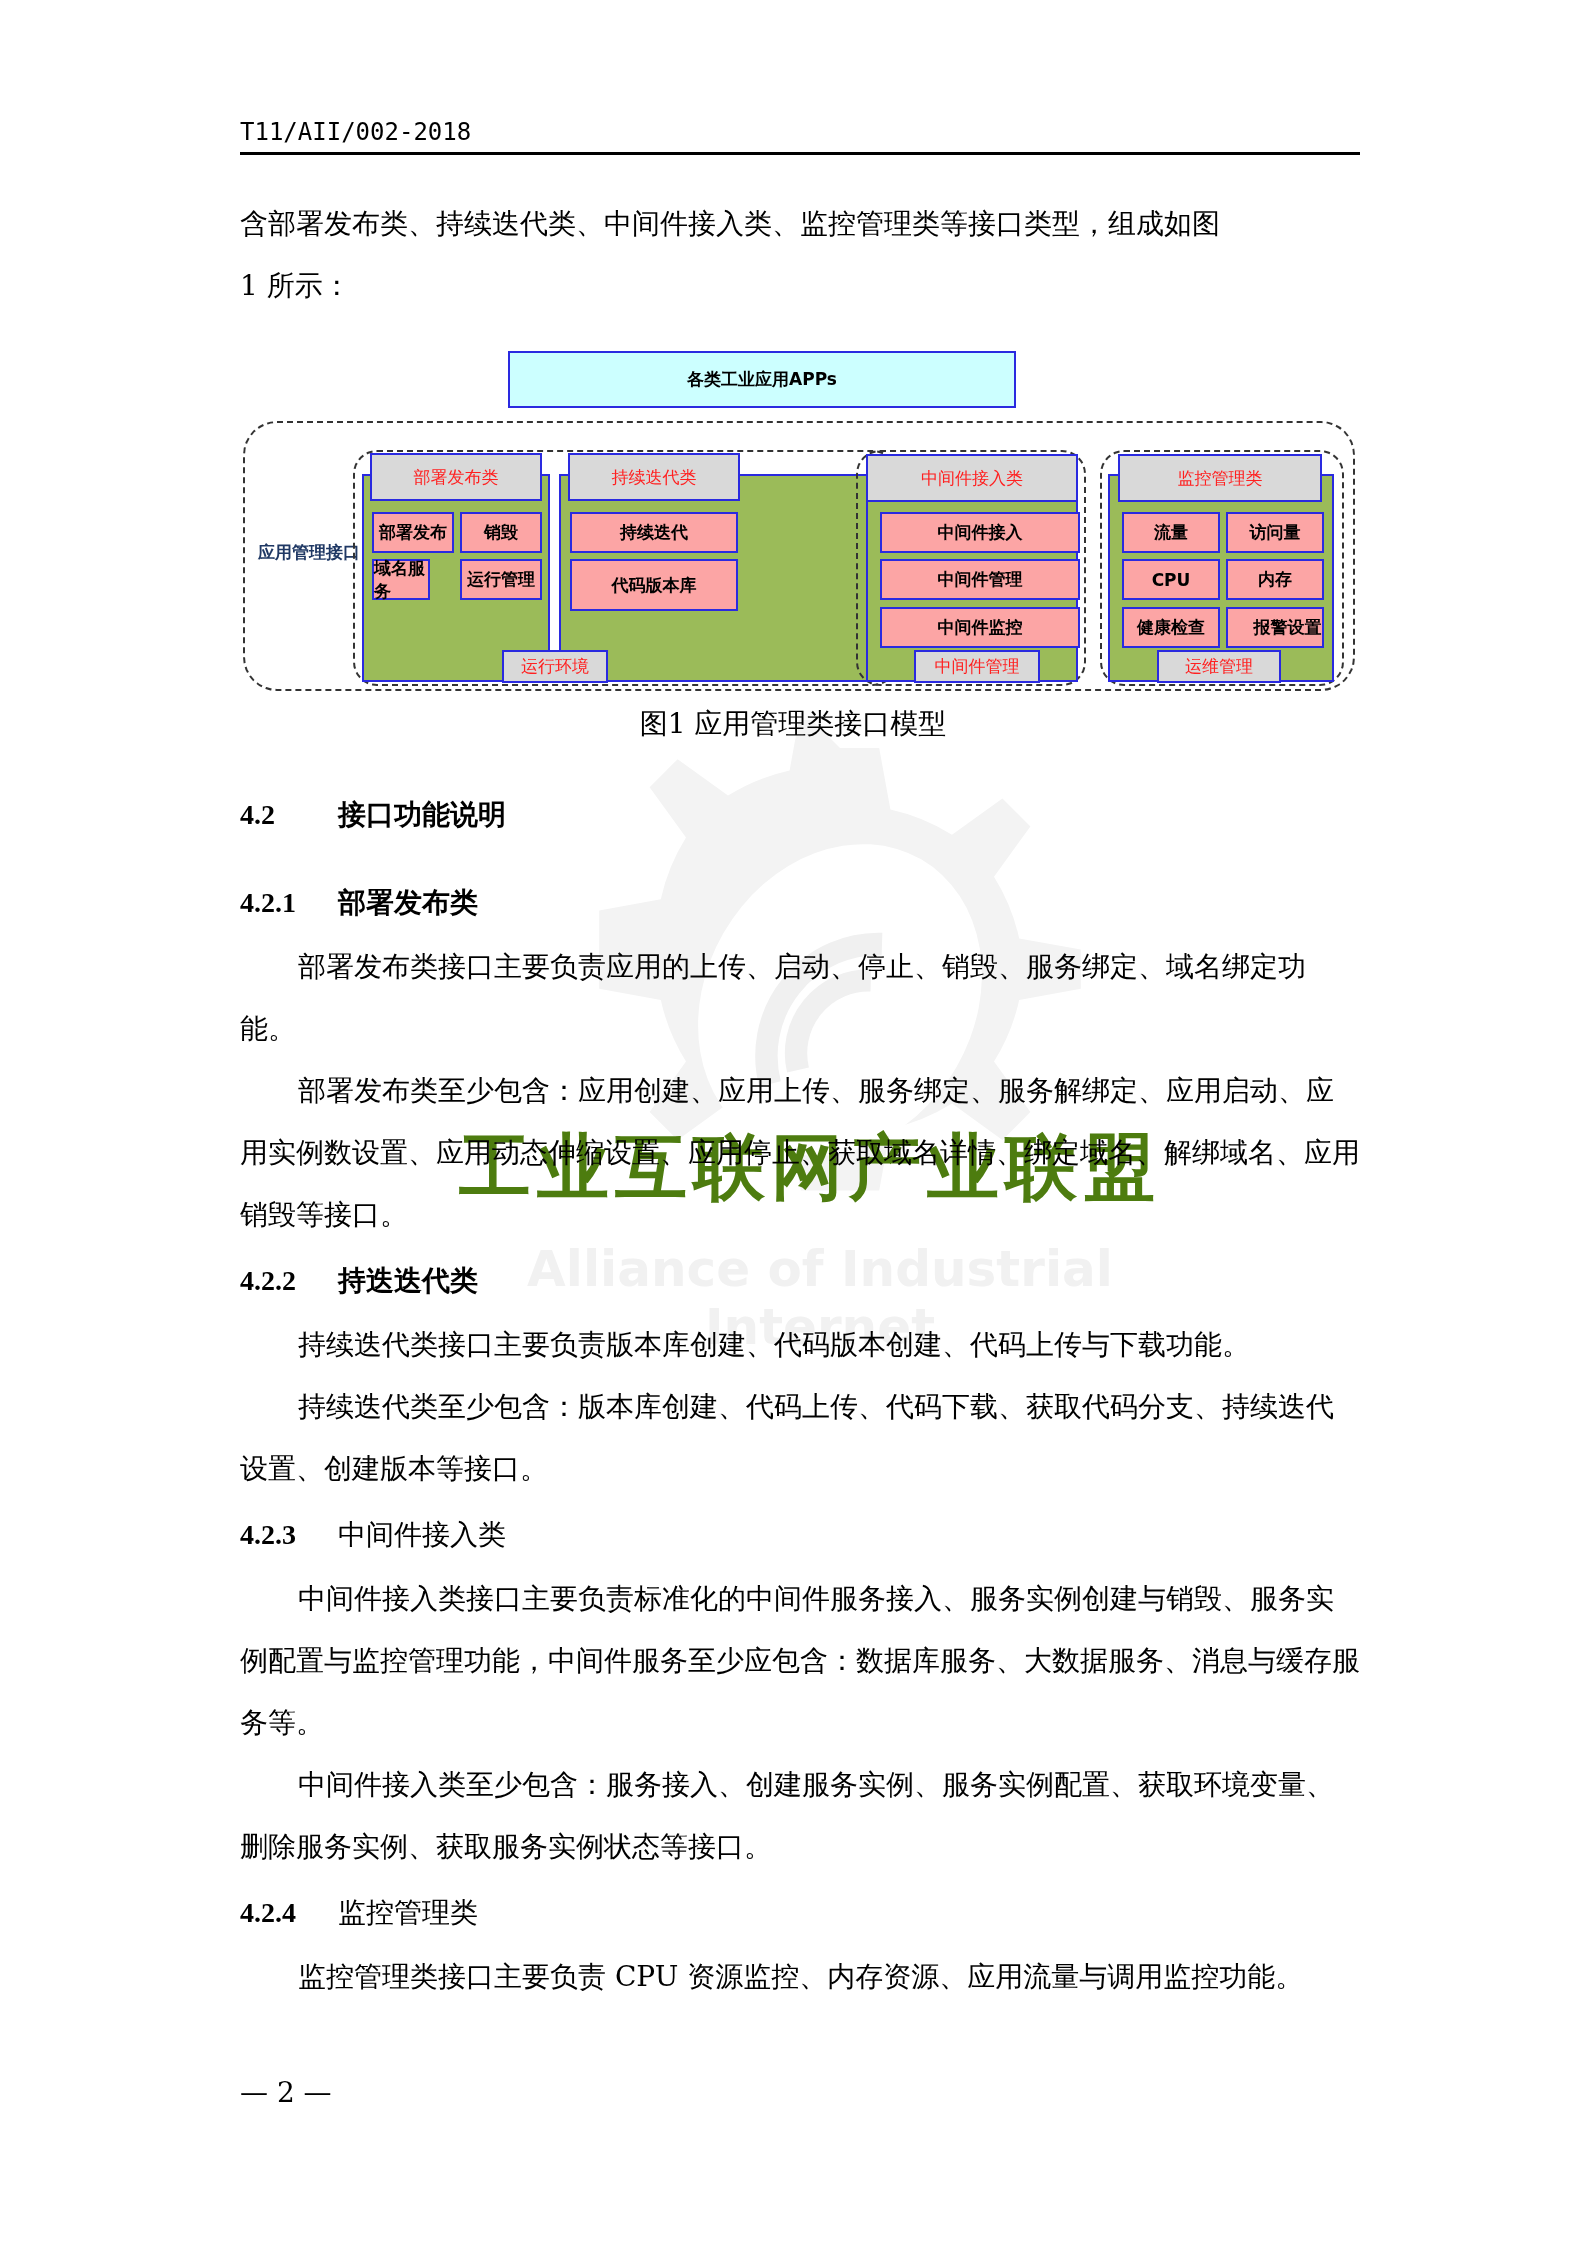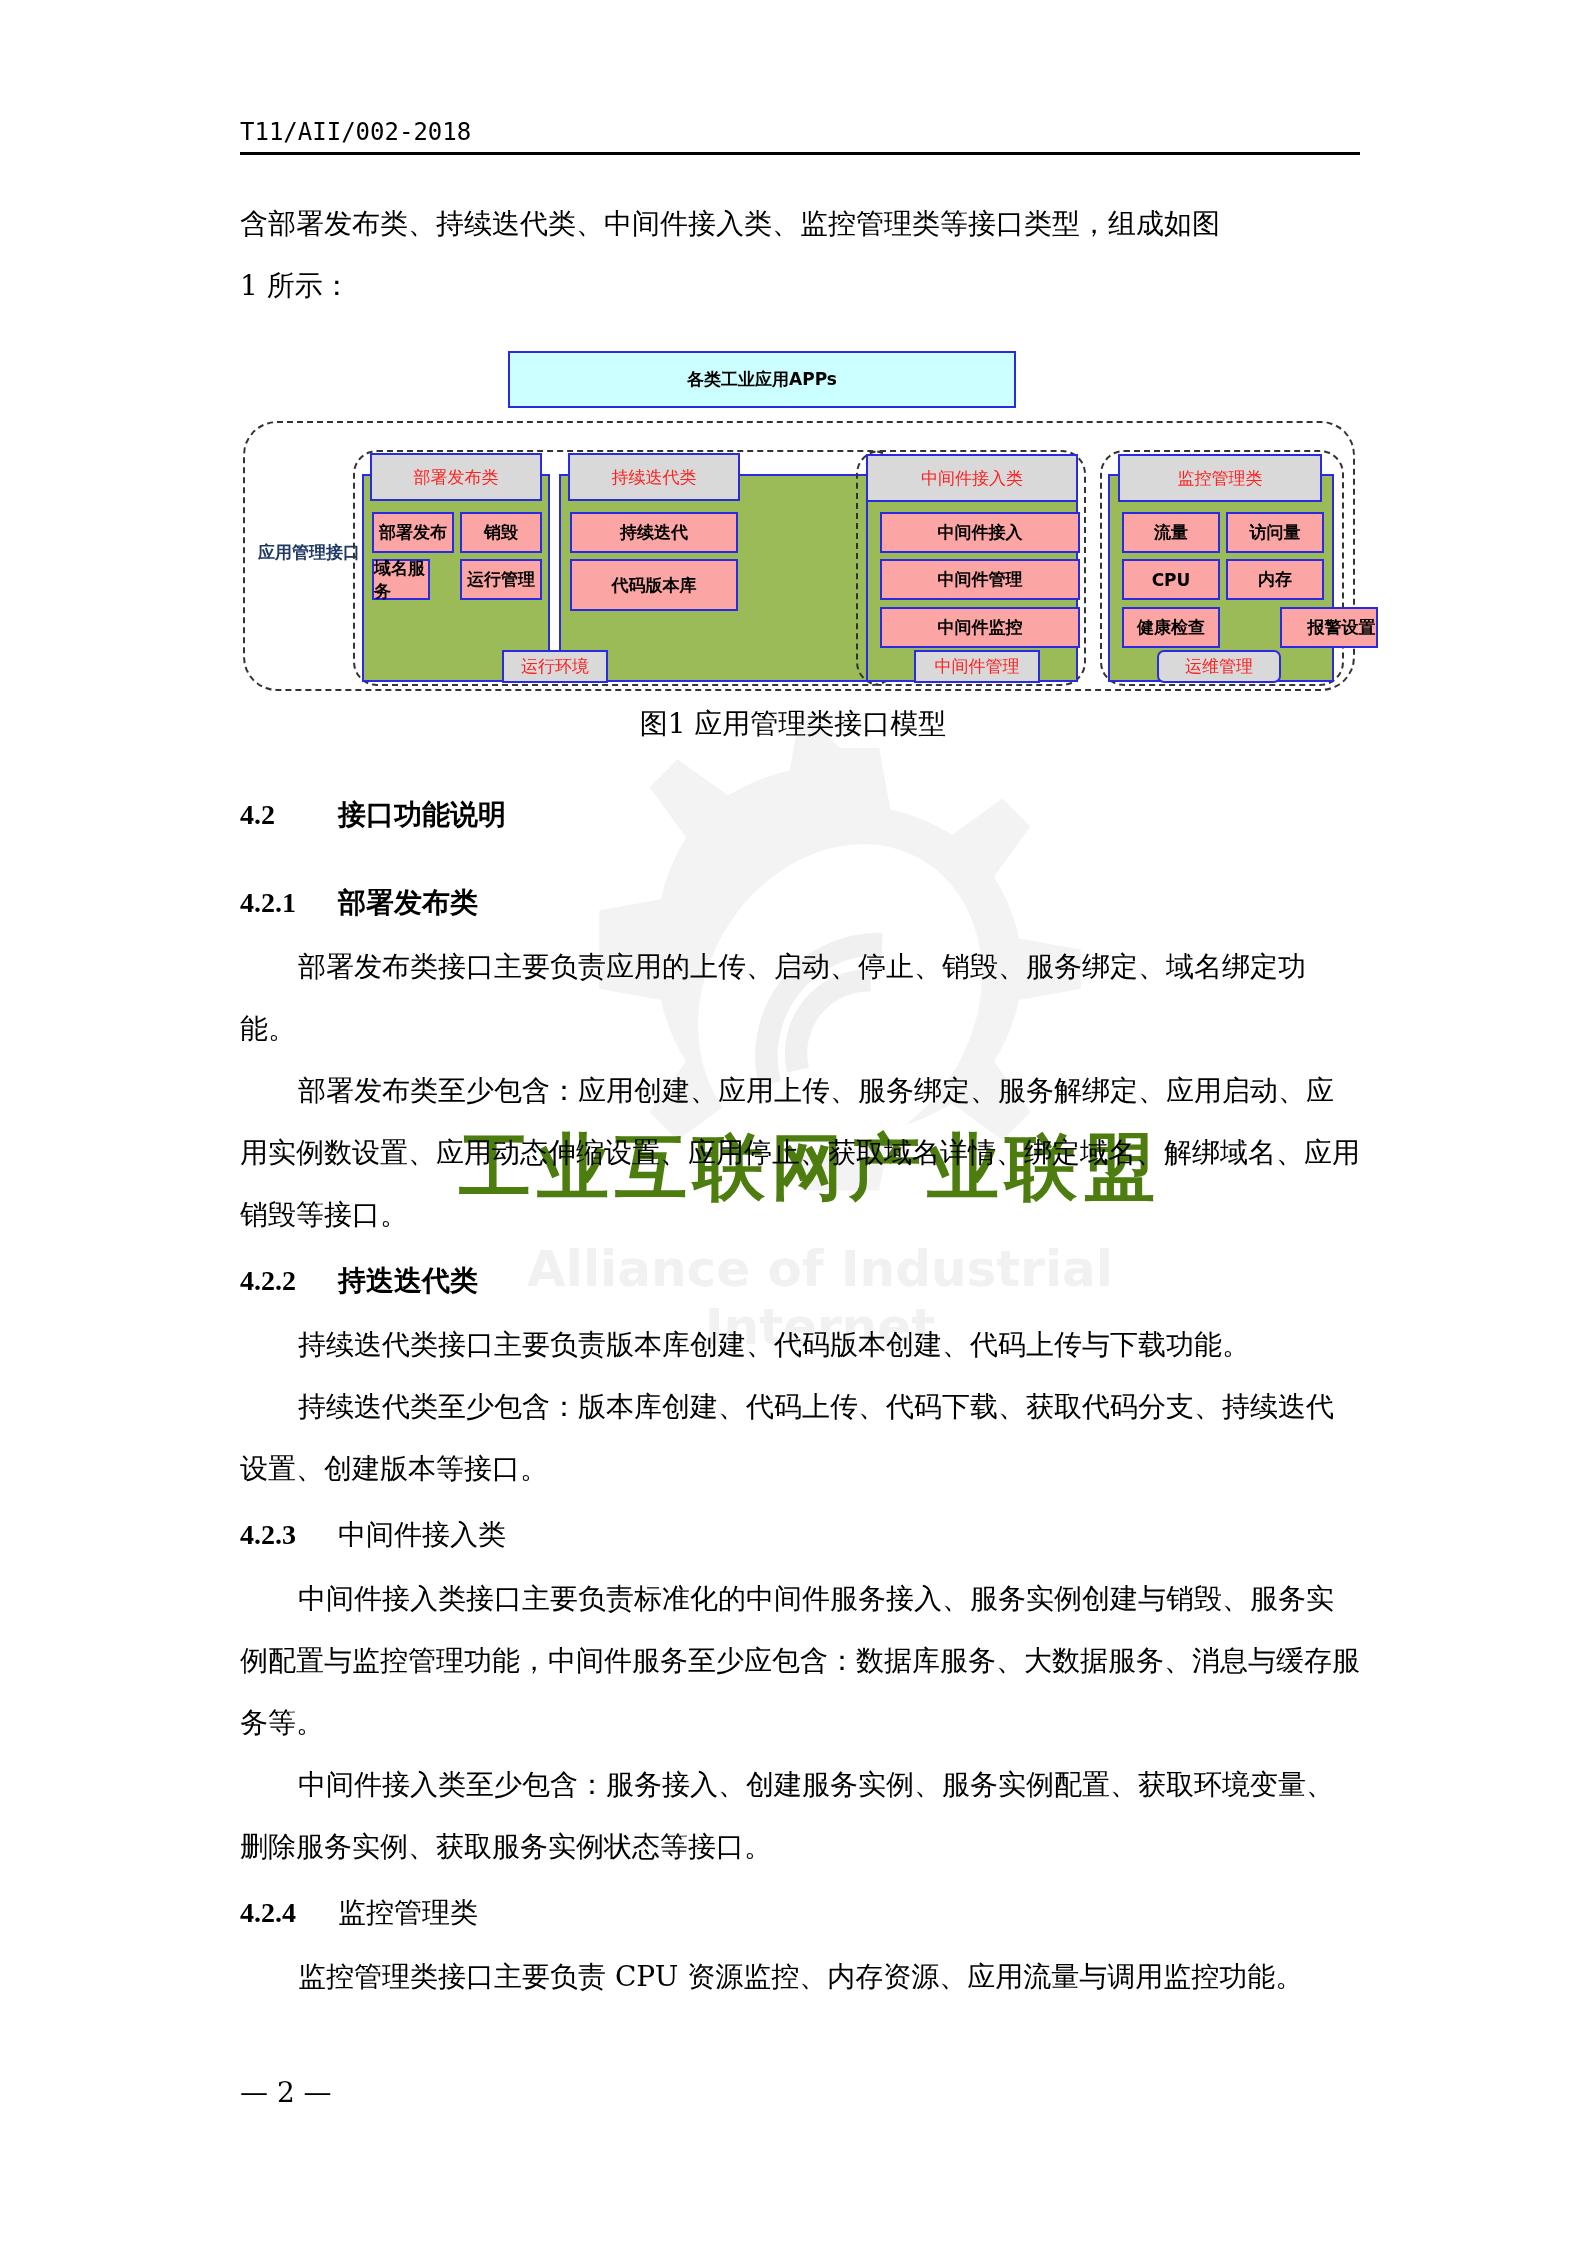--- a/index.html
+++ b/index.html
@@ -86,22 +86,22 @@
   <div class="abs cat" style="left:914px;top:650px;width:126px;height:33px;">中间件管理</div>
 
   <div class="abs group-dash" style="left:1100px;top:450px;width:244px;height:236px;"></div>
   <div class="abs green" style="left:1108px;top:474px;width:226px;height:208px;"></div>
   <div class="abs cat" style="left:1118px;top:454px;width:204px;height:48px;">监控管理类</div>
   <div class="abs item" style="left:1122px;top:512px;width:98px;height:41px;">流量</div>
   <div class="abs item" style="left:1226px;top:512px;width:98px;height:41px;">访问量</div>
   <div class="abs item" style="left:1122px;top:559px;width:98px;height:41px;">CPU</div>
   <div class="abs item" style="left:1226px;top:559px;width:98px;height:41px;">内存</div>
   <div class="abs item" style="left:1122px;top:607px;width:98px;height:41px;">健康检查</div>
-  <div class="abs item" style="left:1280px;top:607px;width:98px;height:41px;padding-left:25px;">报警设置</div>
-  <div class="abs cat" style="left:1157px;top:650px;width:124px;height:33px;border-radius:7px;">运维管理</div>
+  <div class="abs item" style="left:1226px;top:607px;width:98px;height:41px;padding-left:25px;">报警设置</div>
+  <div class="abs cat" style="left:1157px;top:650px;width:124px;height:33px;">运维管理</div>
 </div>
 
 <div class="caption">图1  应用管理类接口模型</div>
 
 <div class="h" style="top:796px;">
   <span class="num">4.2</span><span class="t">接口功能说明</span>
 </div>
 
 <div class="h" style="top:884px;">
   <span class="num">4.2.1</span><span class="t">部署发布类</span>

